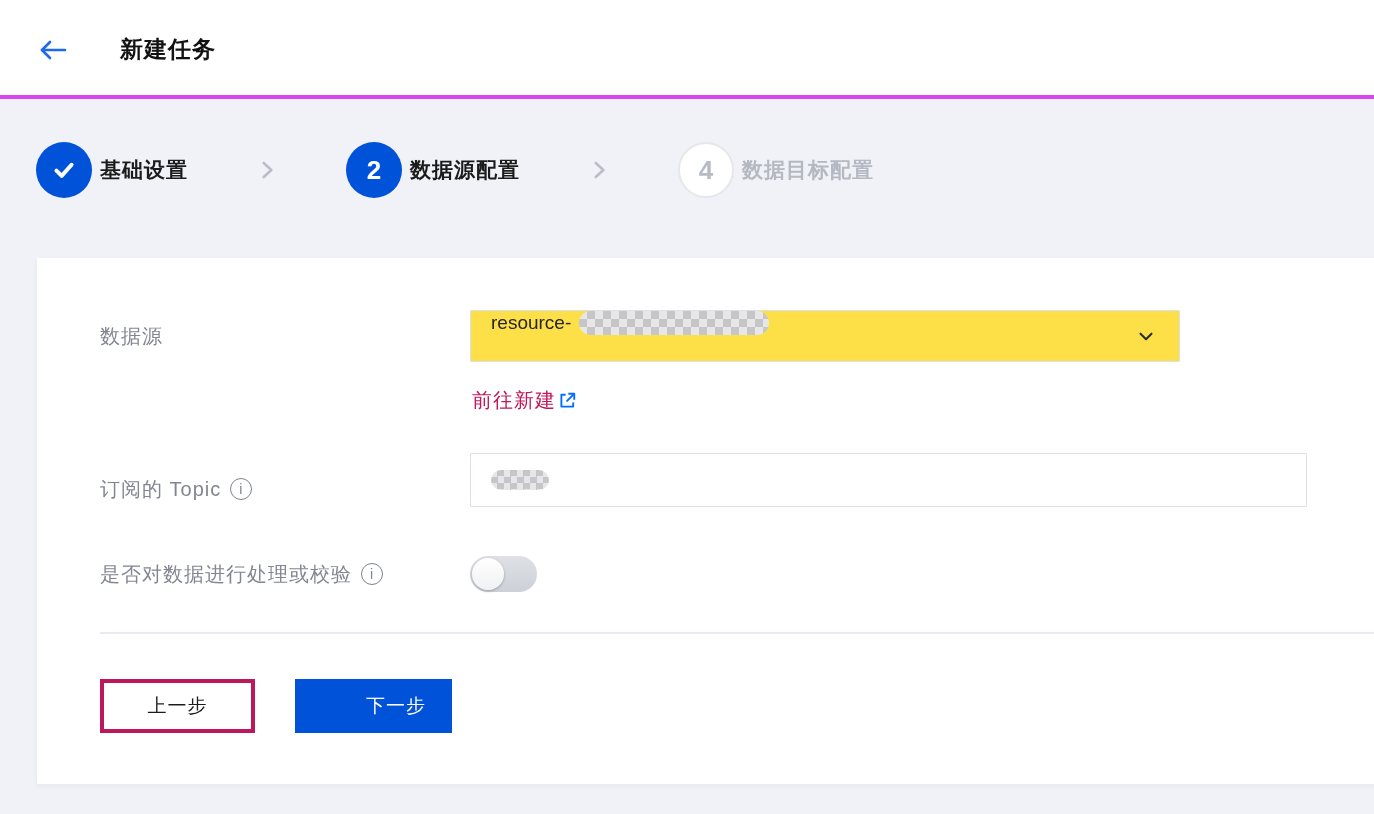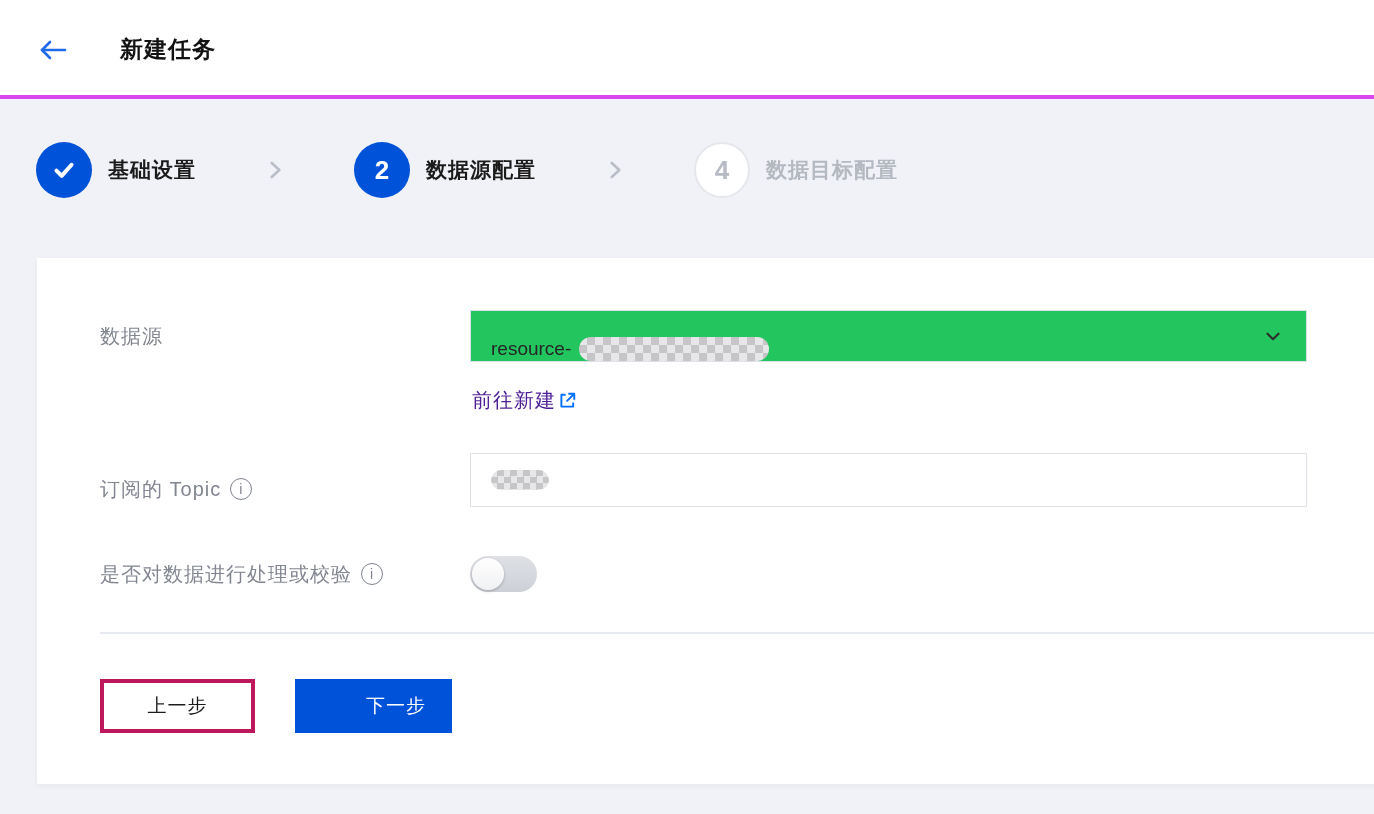--- a/index.html
+++ b/index.html
@@ -38,61 +38,61 @@
     display:flex; align-items:center; justify-content:center;
     font-size:26px; font-weight:700; flex:none;
   }
   .step.done .step-circle, .step.active .step-circle{
     background:#0052d9; color:#ffffff;
   }
   .step.pending .step-circle{
     background:#ffffff; border:2px solid #e5e7ed; color:#b7bbc4;
   }
   .step-label{
-    margin-left:16px; font-size:21px; font-weight:700; color:#1b1b1b; letter-spacing:1px;
+    margin-left:8px; font-size:21px; font-weight:700; color:#1b1b1b; letter-spacing:1px;
   }
   .step.pending .step-label{ color:#b4b8c1;font-family:Liberation Serif, serif; }
   .step-sep{ margin:0 66px; display:flex; align-items:center; }
   
   .card{
     position:absolute; left:37px; top:258px; width:1350px; height:526px;
     background:#ffffff; box-shadow:0 2px 6px rgba(30,40,70,0.05);
   }
   .row-label{
     position:absolute; left:63px;
     font-size:20px; line-height:28px; color:#828690; letter-spacing:1px;
     display:inline-flex; align-items:center; gap:9px;
   }
   .info-icon{
     width:22px; height:22px; border-radius:50%;
     border:1.5px solid #7e838d; color:#7e838d;
     display:inline-flex; align-items:center; justify-content:center;
     font-size:14px; line-height:1; font-weight:400; cursor:pointer; flex:none;
   }
   .select-box{
-    position:absolute; left:433px; top:52px; width:837px; height:52px;
-    background:#22c55e; border:1px solid #dde0e8; border-radius:1px;
-    display:flex; align-items:flex-end; padding:0 20px; cursor:pointer;
+    position:absolute; left:433px; top:52px; width:710px; height:52px;
+    background:#fde047; border:1px solid #dde0e8; border-radius:1px;
+    display:flex; align-items:flex-start; padding:0 20px; cursor:pointer;
   }
   .select-value{ font-size:19px; color:#262626; display:flex; align-items:center; }
   .select-arrow{ position:absolute; right:22px; top:50%; transform:translateY(-50%); display:flex; }
   .mosaic{
     display:inline-block;
     background:repeating-conic-gradient(#c6c6c8 0% 25%, #e7e7e9 0% 50%);
     background-size:16px 16px;
   }
   .mosaic-select{ width:190px; height:24px; margin-left:8px; border-radius:12px; }
   .mosaic-input{ width:58px; height:20px; border-radius:10px; background-size:13px 13px; }
   .help-line{
     position:absolute; left:433px; top:128px;
     font-size:20px; line-height:28px; color:#4d5258; letter-spacing:1px;
     display:flex; align-items:center;
   }
   .help-link{
-    color:#4c1d95; text-decoration:none; font-weight:500; cursor:pointer;
+    color:#be185d; text-decoration:none; font-weight:500; cursor:pointer;
     display:inline-flex; align-items:center; gap:2px; margin-left:2px;
   }
   .text-input{
     position:absolute; left:433px; top:195px; width:837px; height:54px;
     background:#fff; border:1px solid #dde0e8; border-radius:1px;
     display:flex; align-items:center; padding:0 20px; cursor:text;
   }
   .toggle{
     position:absolute; left:433px; top:298px; width:67px; height:36px;
     border-radius:18px; border:none; cursor:pointer;

